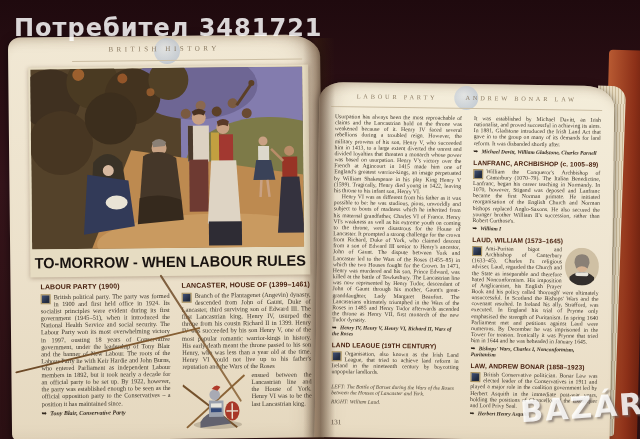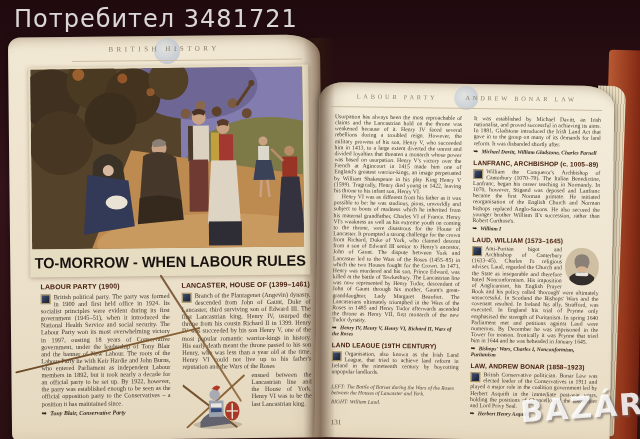--- a/index.html
+++ b/index.html
@@ -74,21 +74,21 @@
   .knight-row .tail{flex:1;padding-left:3px;text-align:justify;}
   .laud-portrait{float:right;width:34px;height:38px;margin:1px 0 1px 3px;border-radius:50%;overflow:hidden;}
   .laud-portrait svg{display:block;width:34px;height:38px;}
   .page-num{position:absolute;left:16px;top:336px;font-size:7px;color:#55493c;z-index:4;}
   
   .spear{position:absolute;height:2px;background:linear-gradient(90deg,#6b4826,#8a6336);z-index:5;border-radius:1px;}
   .spear-a{left:4px;top:334px;width:190px;transform:rotate(-13deg);transform-origin:left center;}
   .spear-b{left:150px;top:238px;width:150px;transform:rotate(58deg);transform-origin:left center;opacity:.85;}
   
   .wm{position:absolute;z-index:50;color:rgba(255,255,255,.84);font-family:"DejaVu Sans",sans-serif;pointer-events:none;}
-  .wm-user{left:14px;top:5px;font-size:24px;font-weight:400;letter-spacing:1px;}
+  .wm-user{left:14px;top:14px;font-size:24px;font-weight:700;letter-spacing:1px;}
   .wm-logo{left:520px;top:390px;font-size:30px;font-weight:800;letter-spacing:2px;
     transform:rotate(-4deg);text-shadow:2px 2px 2px rgba(110,100,95,.65);}
 </style>
 </head>
 <body>
 
 <div class="photo">
 
   <div class="red-strip"></div>
   <div class="page-edges"></div>

